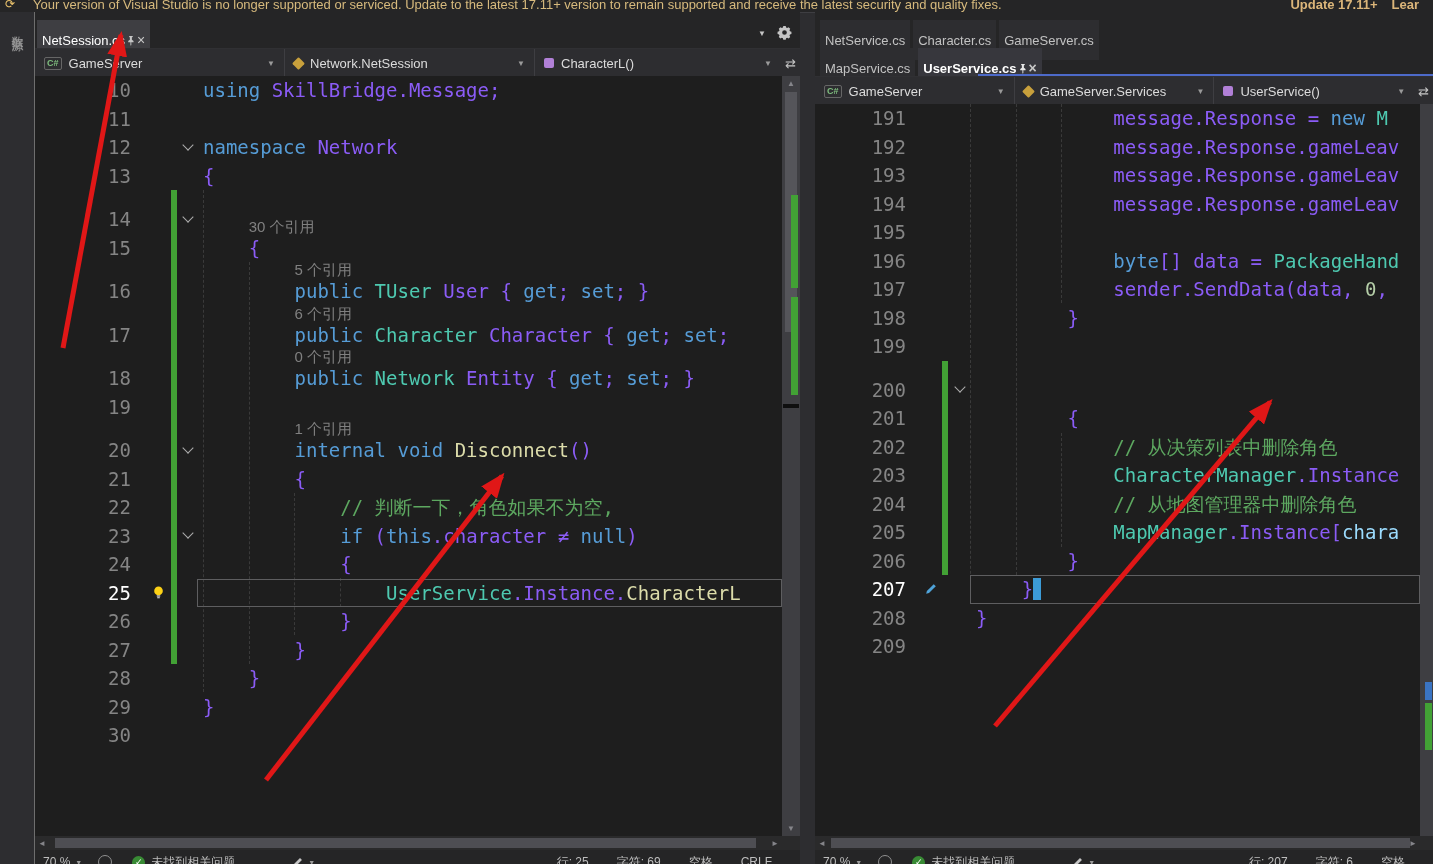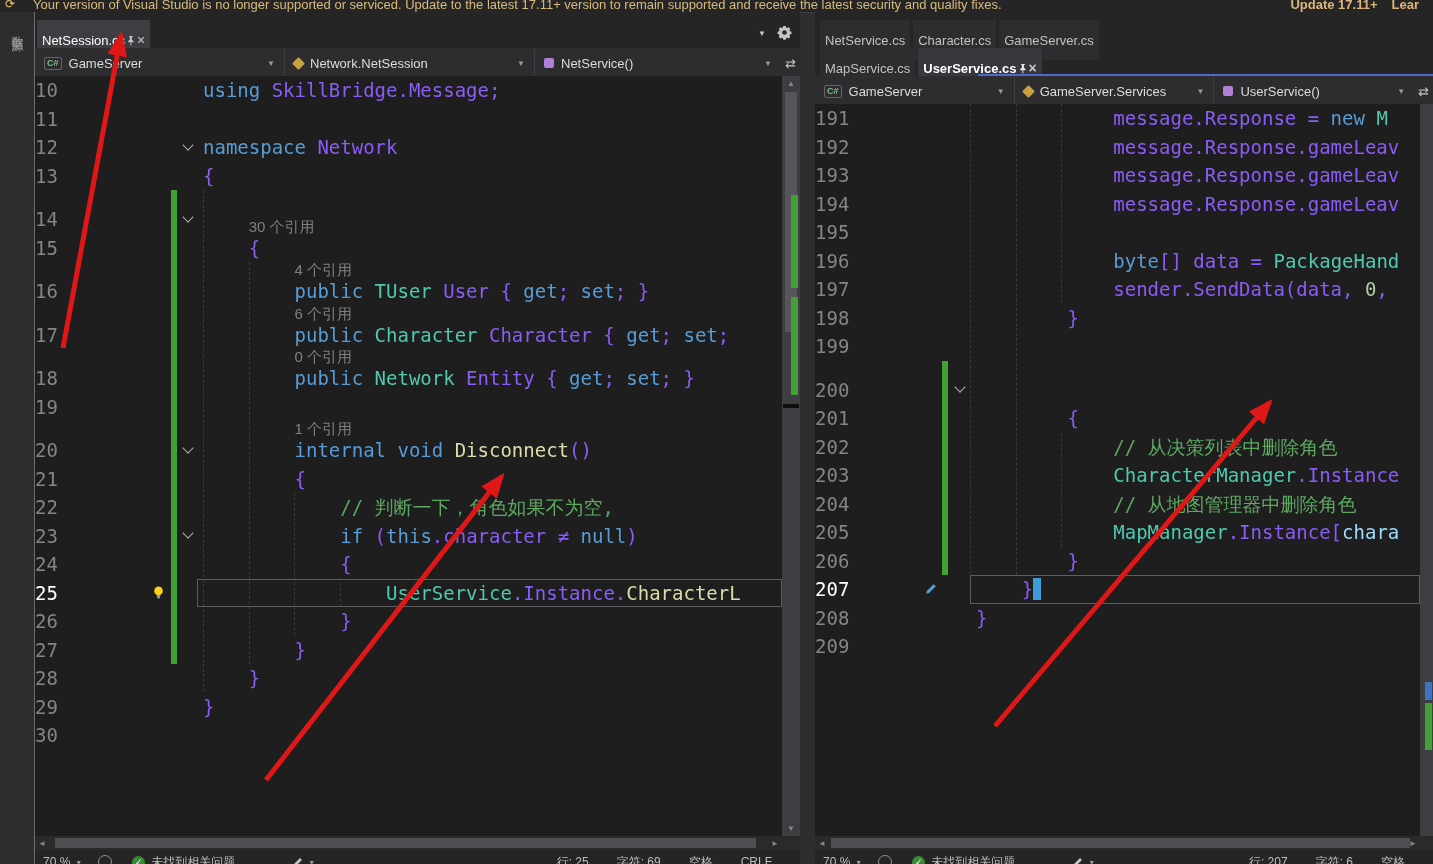--- a/index.html
+++ b/index.html
@@ -50,21 +50,21 @@
 
   
   .editor{position:absolute;background:#1E1E1E;overflow:hidden;
           font-family:"DejaVu Sans Mono","Liberation Mono",monospace;font-size:19px;}
   .lg-ed{left:35px;top:76px;width:747px;height:760px;}
   .rg-ed{left:815px;top:104px;width:605px;height:732px;}
   .lines{position:relative;}
   .guide{position:absolute;border-left:1px dashed #3A3A3A;width:0;}
   .row{display:flex;align-items:flex-end;height:28.5px;}
   .row.lensrow{height:43.5px;}
-  .num{padding-right:14px;box-sizing:border-box;text-align:left;color:#858585;height:28.5px;
+  .num{padding-right:14px;box-sizing:border-box;text-align:right;color:#858585;height:28.5px;
        line-height:28.5px;flex:none;margin-top:19px;}
   .lg-ed .num{width:110px;} .rg-ed .num{width:105px;}
   .num.cur{color:#ffffff;}
   .glyph{height:28.5px;flex:none;display:flex;align-items:center;justify-content:center;}
   .lg-ed .glyph{width:26px;} .rg-ed .glyph{width:22px;}
   .bar{width:6px;margin-right:2px;align-self:stretch;flex:none;}
   .bar.mark{background:#42A135;}
   .fold{height:28.5px;flex:none;display:flex;align-items:center;justify-content:center;}
   .lg-ed .fold{width:18px;} .rg-ed .fold{width:20px;}
   .chevbox{width:7px;height:7px;border-right:1.6px solid #ADADAD;border-bottom:1.6px solid #ADADAD;
@@ -155,21 +155,21 @@
       <span>GameServer</span>
       <span class="chev">▼</span>
     </div>
     <div class="nav-cell" style="width:250px">
       <span class="ic-type"></span>
       <span>Network.NetSession</span>
       <span class="chev">▼</span>
     </div>
     <div class="nav-cell" style="width:246px;border-right:none">
       <span class="ic-method"></span>
-      <span>NetService()</span>
+      <span>CharacterL()</span>
       <span class="chev">▼</span>
     </div>
     <span class="split-ic">⇄</span>
   </div>
 
   <div class="editor lg-ed">
     <div class="guide" style="left:168px;top:114px;height:502px"></div>
     <div class="guide" style="left:214px;top:186px;height:402px"></div>
     <div class="guide" style="left:259px;top:417px;height:142px"></div>
     <div class="guide" style="left:305px;top:502px;height:29px"></div>
@@ -231,21 +231,21 @@
           <div class="codecell">
             <div class="codeline"><span class="tk-p">    {</span></div>
           </div>
         </div>
         <div class="row lensrow">
           <div class="num">16</div>
           <div class="glyph"></div>
           <div class="bar mark"></div>
           <div class="fold"></div>
           <div class="codecell">
-            <div class="lens" style="padding-left: 97.52px;">4 个引用</div>
+            <div class="lens" style="padding-left: 97.52px;">5 个引用</div>
             <div class="codeline"><span class="tk-p">        </span><span class="tk-k">public </span><span class="tk-t">TUser </span><span class="tk-p">User { </span><span class="tk-k">get</span><span class="tk-p">; </span><span class="tk-k">set</span><span class="tk-p">; }</span></div>
           </div>
         </div>
         <div class="row lensrow">
           <div class="num">17</div>
           <div class="glyph"></div>
           <div class="bar mark"></div>
           <div class="fold"></div>
           <div class="codecell">
             <div class="lens" style="padding-left: 97.52px;">6 个引用</div>

